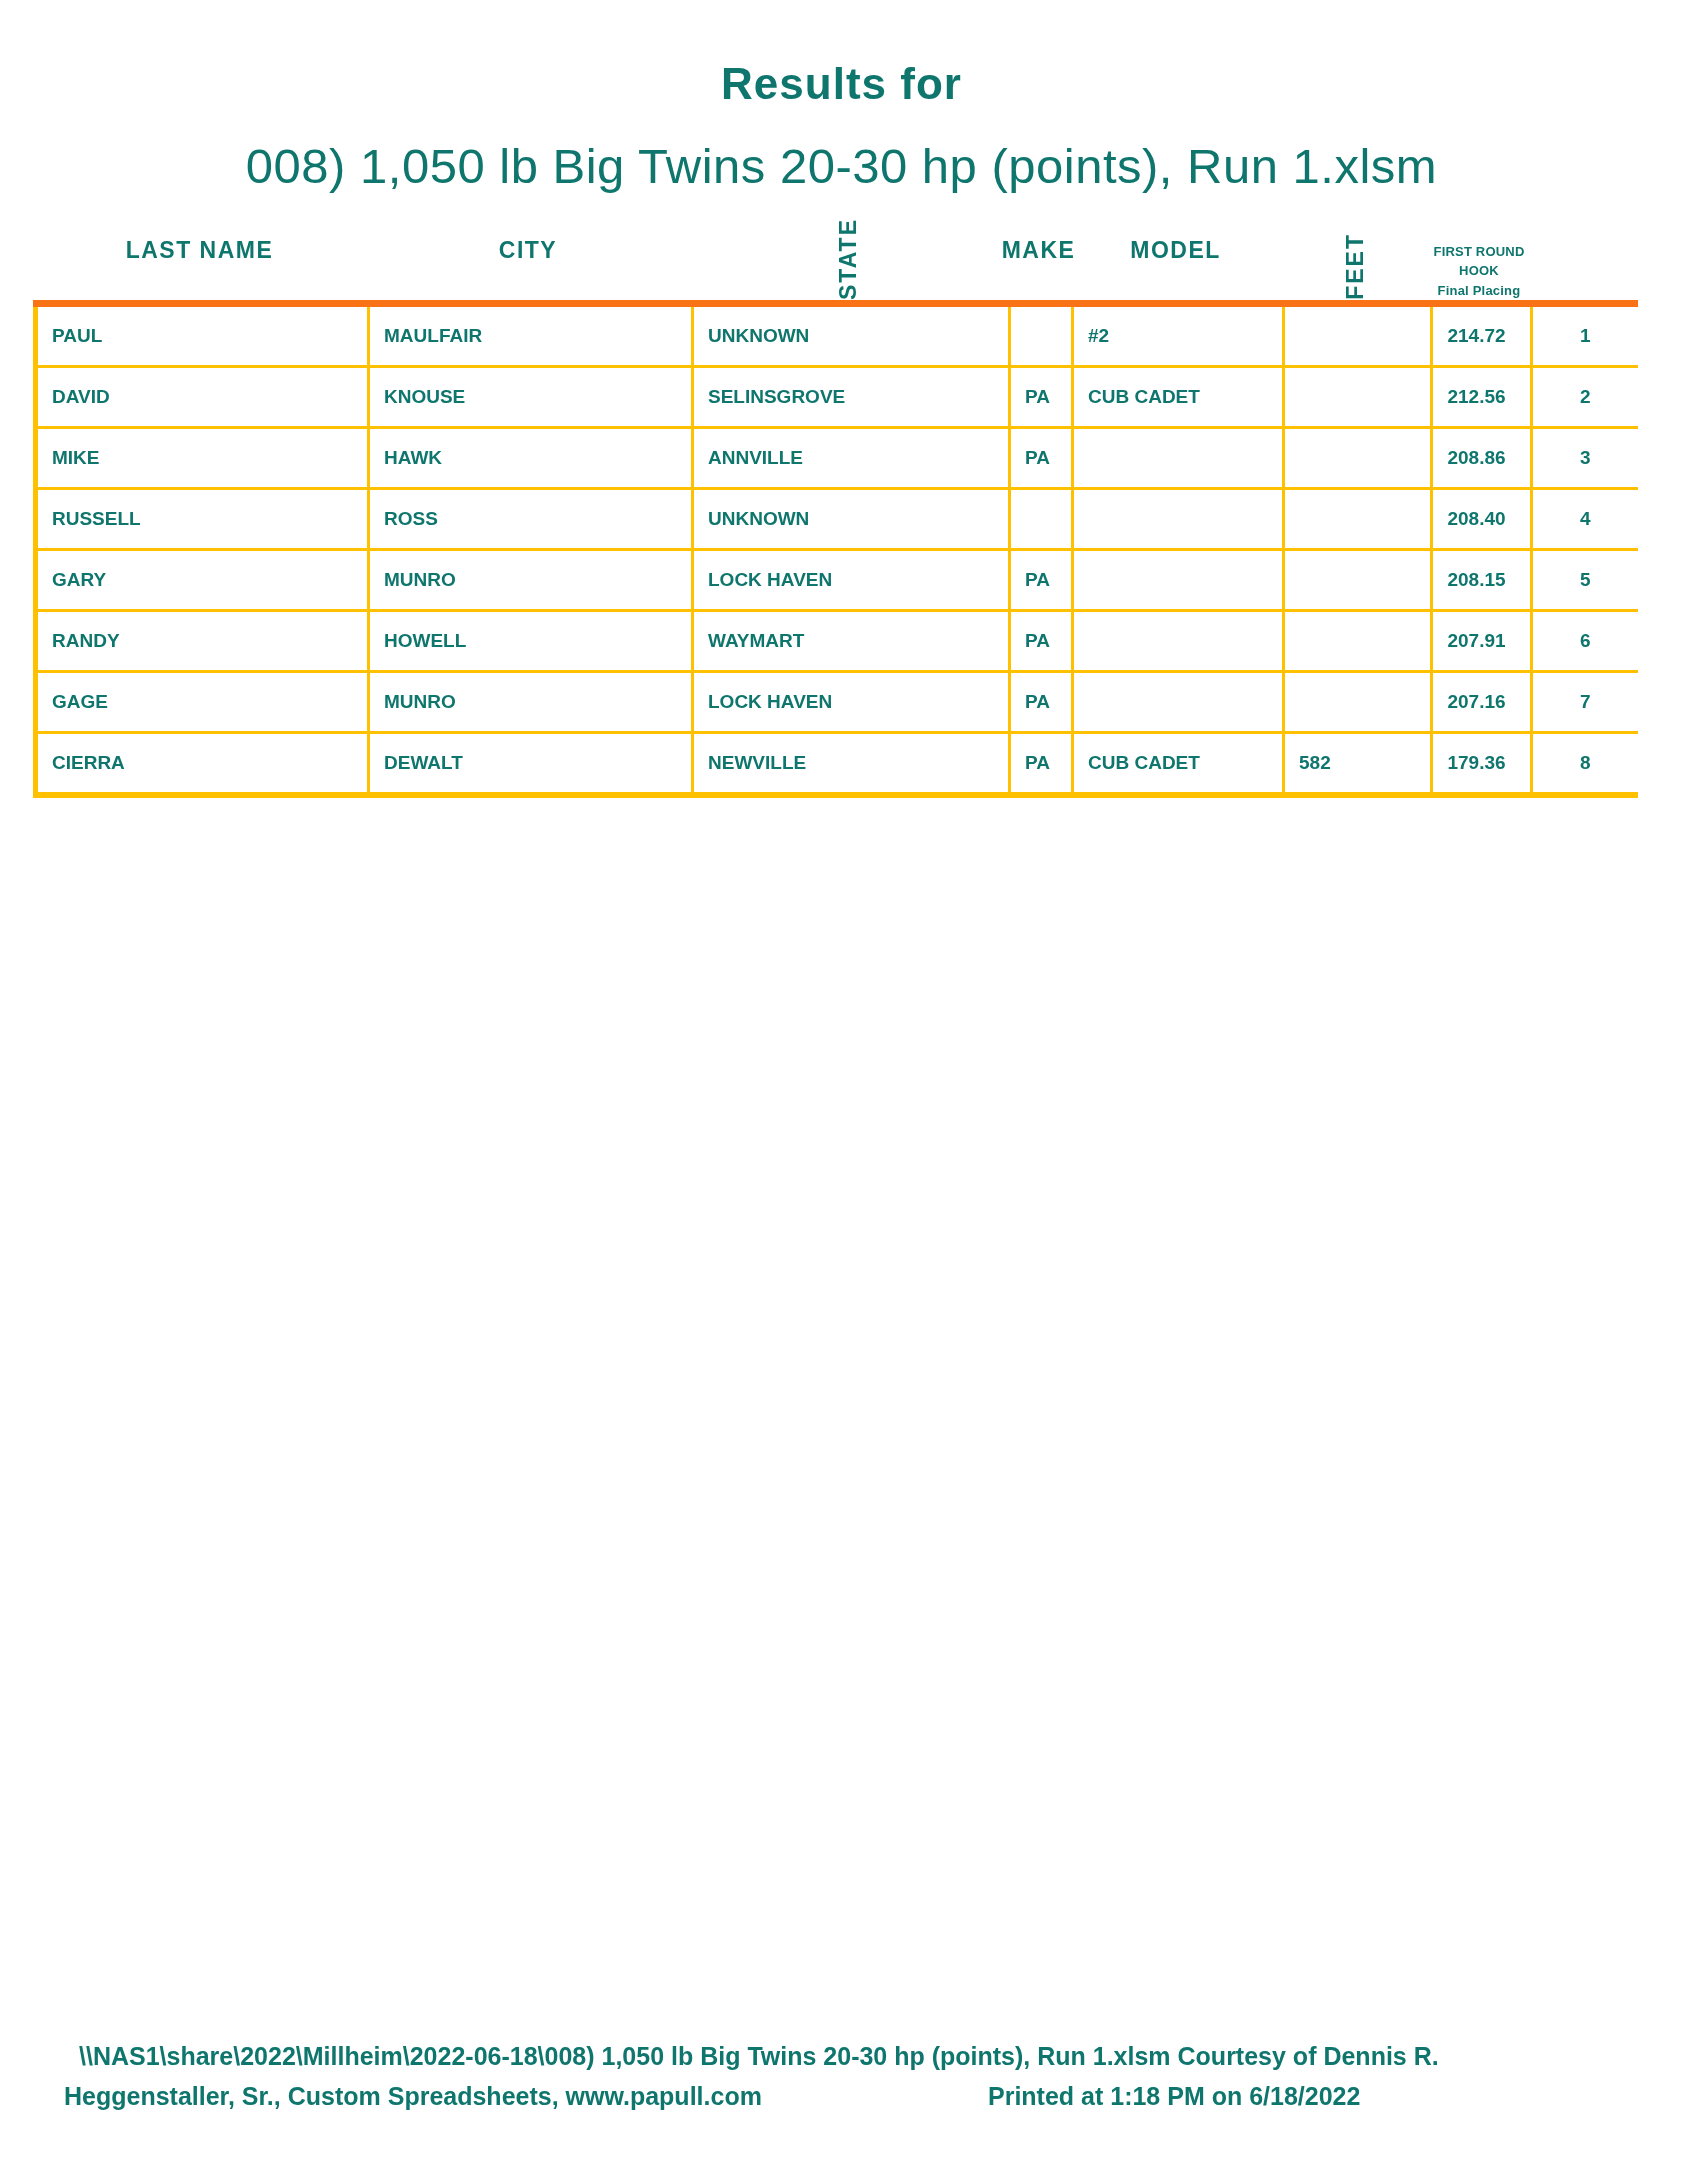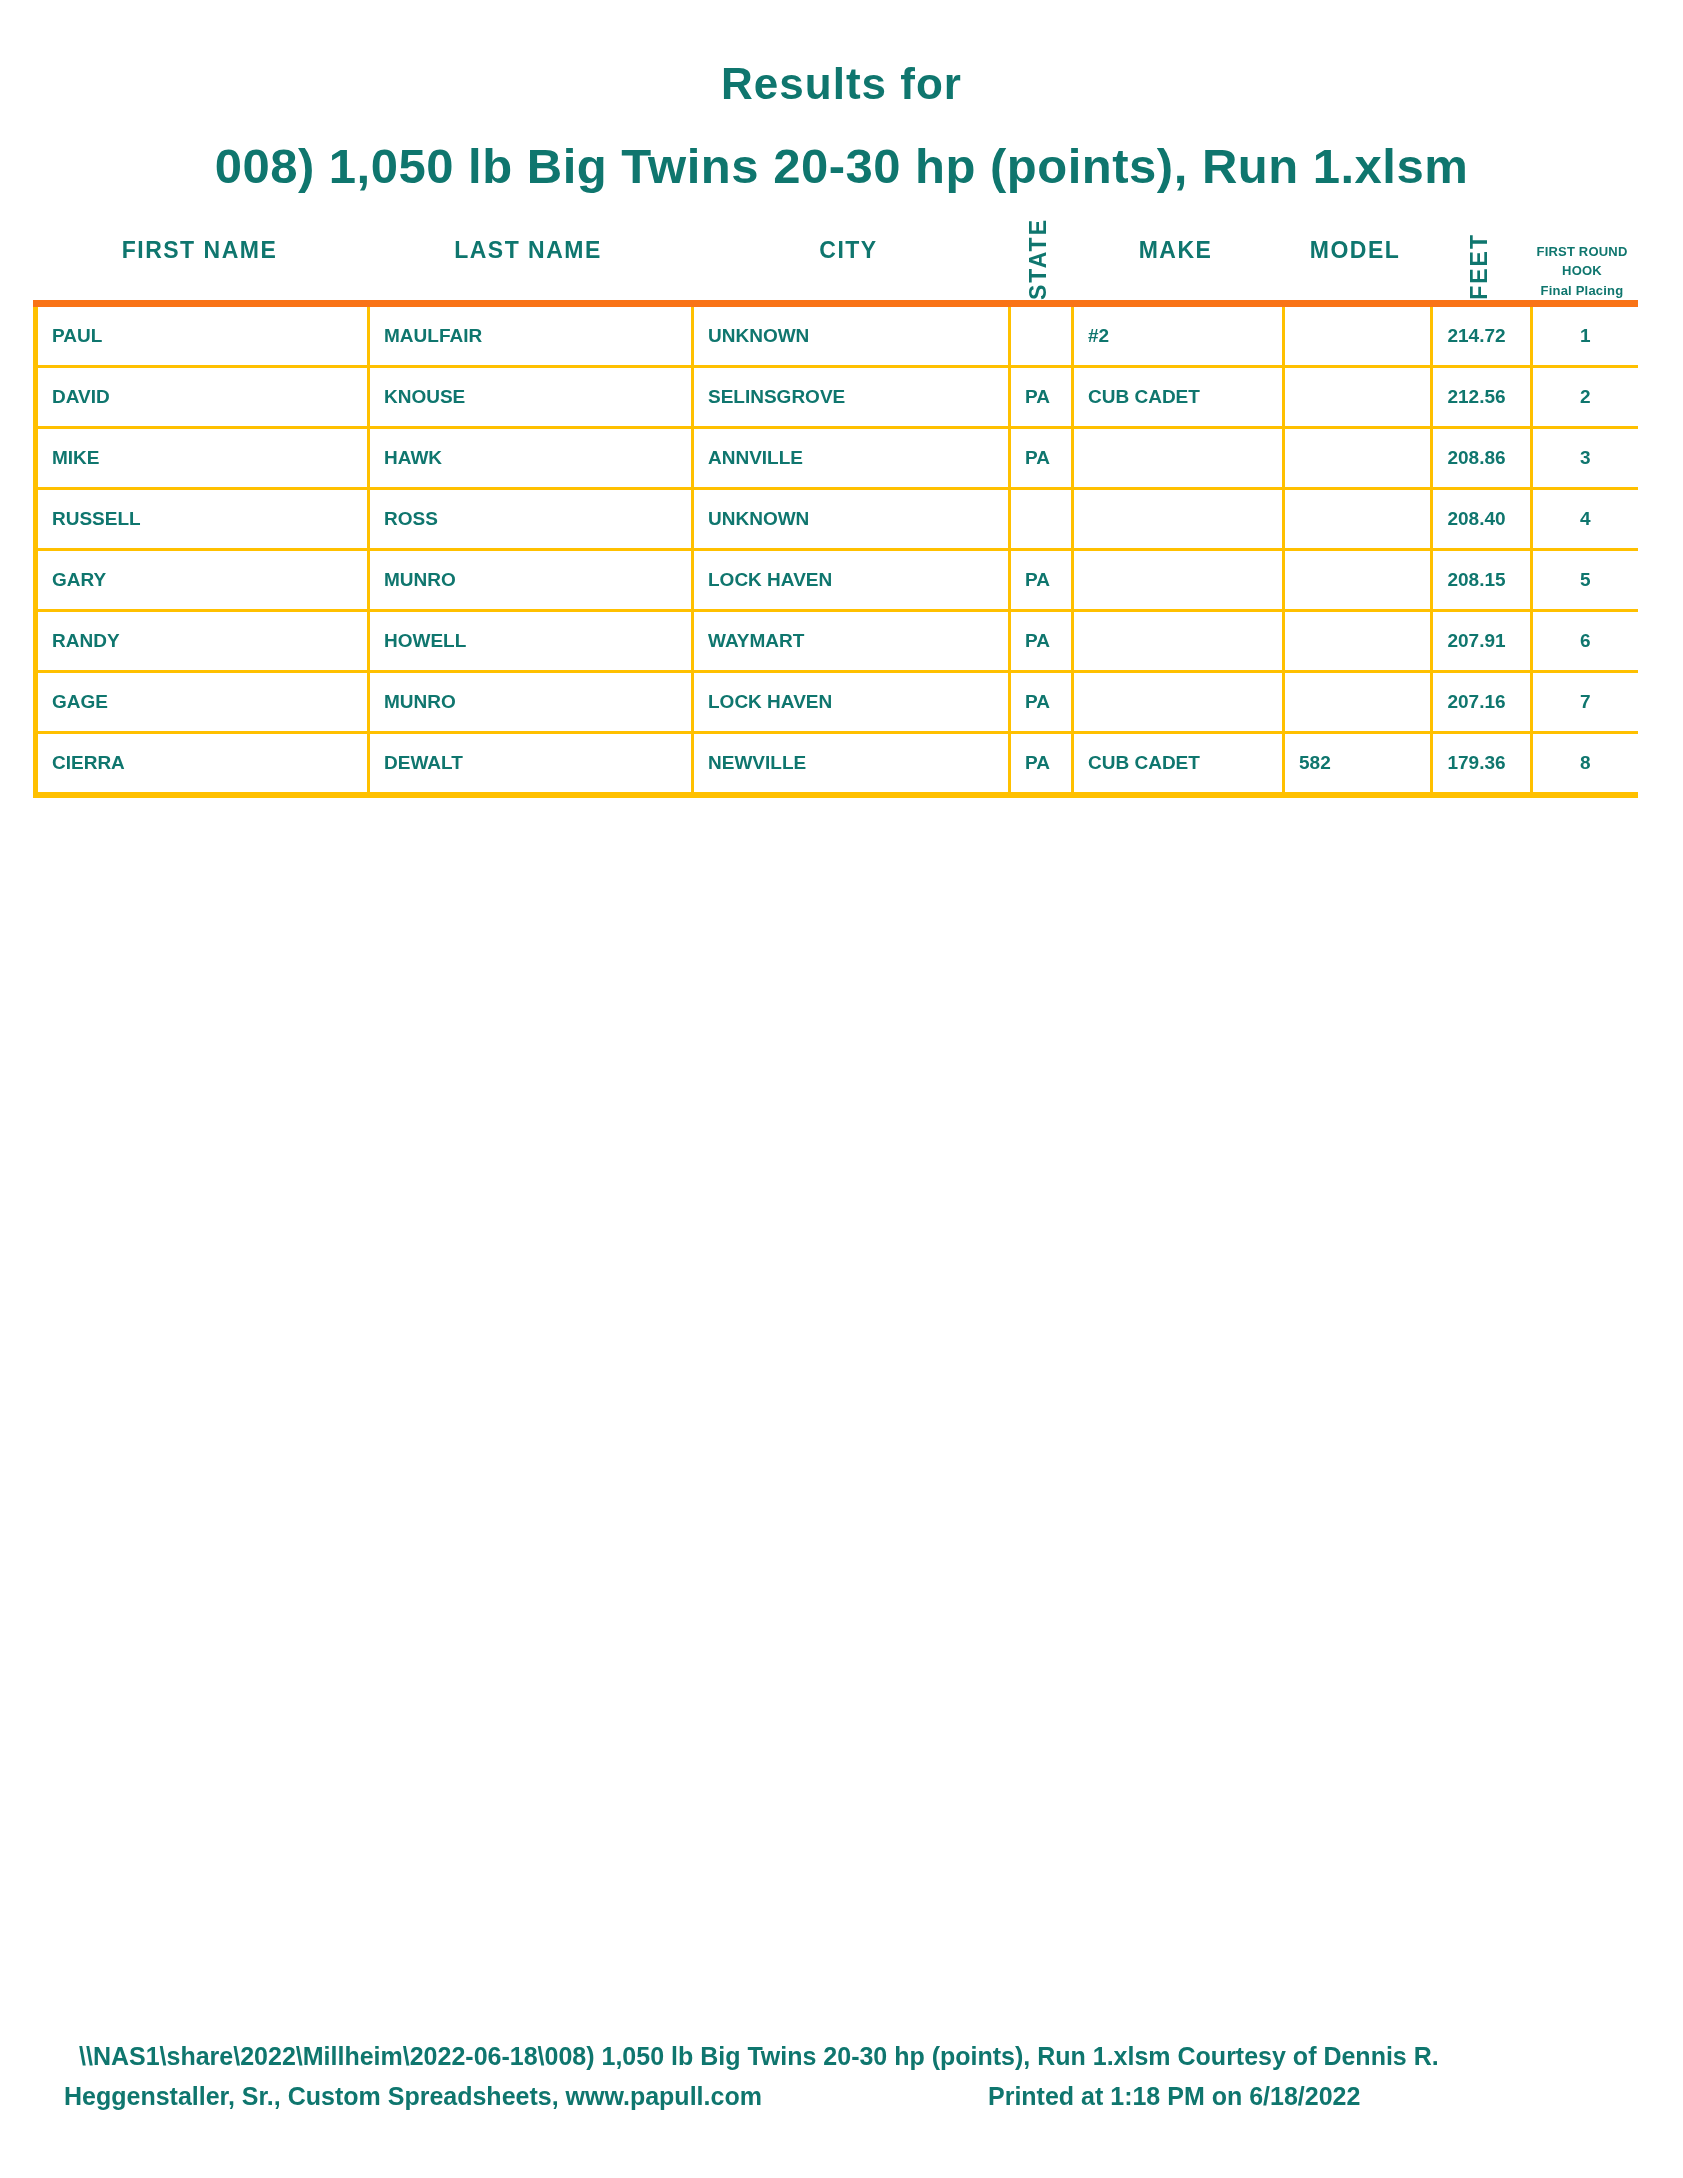--- a/index.html
+++ b/index.html
@@ -23,21 +23,21 @@
     font-weight: bold;
     letter-spacing: 1px;
     white-space: nowrap;
   }
   .subtitle {
     position: absolute;
     top: 138px; left: 0;
     width: 1683px;
     text-align: center;
     font-size: 49px;
-    font-weight: bold;
+    font-weight: normal;
     letter-spacing: 0.5px;
     white-space: nowrap;
   }
 
   .col-headers {
     position: absolute;
     left: 33px; top: 201px;
     width: 1601px; height: 99px;
     display: grid;
     grid-template-columns: 333px 324px 317px 63px 211px 148px 100px 106px;
@@ -107,21 +107,20 @@
 </style>
 </head>
 <body>
 
 <div class="page">
 
   <div class="title">Results for</div>
   <div class="subtitle">008) 1,050 lb Big Twins 20-30 hp (points), Run 1.xlsm</div>
 
   <div class="col-headers">
-    <div class="ch">FIRST NAME</div>
     <div class="ch">LAST NAME</div>
     <div class="ch">CITY</div>
     <div class="ch vert">
       <span class="vtext">STATE</span>
     </div>
     <div class="ch">MAKE</div>
     <div class="ch">MODEL</div>
     <div class="ch vert">
       <span class="vtext">FEET</span>
     </div>

